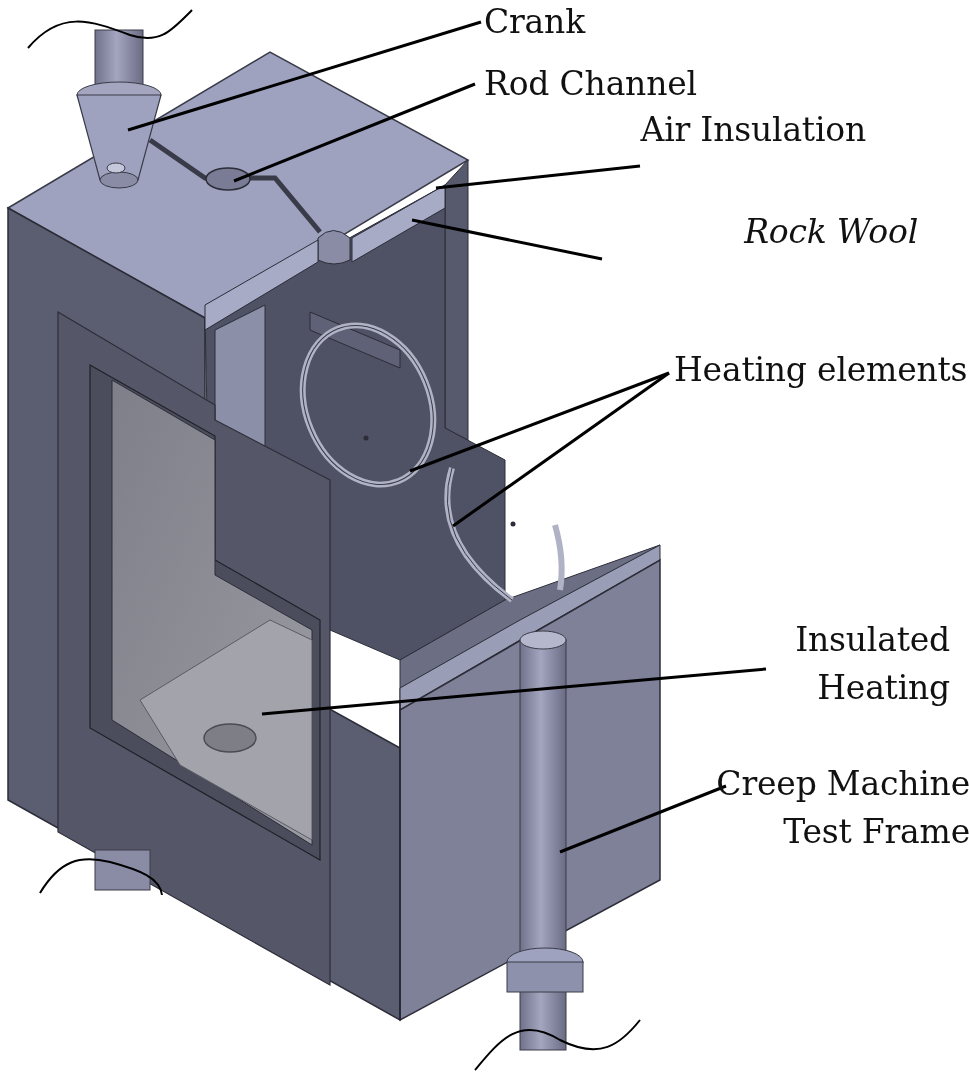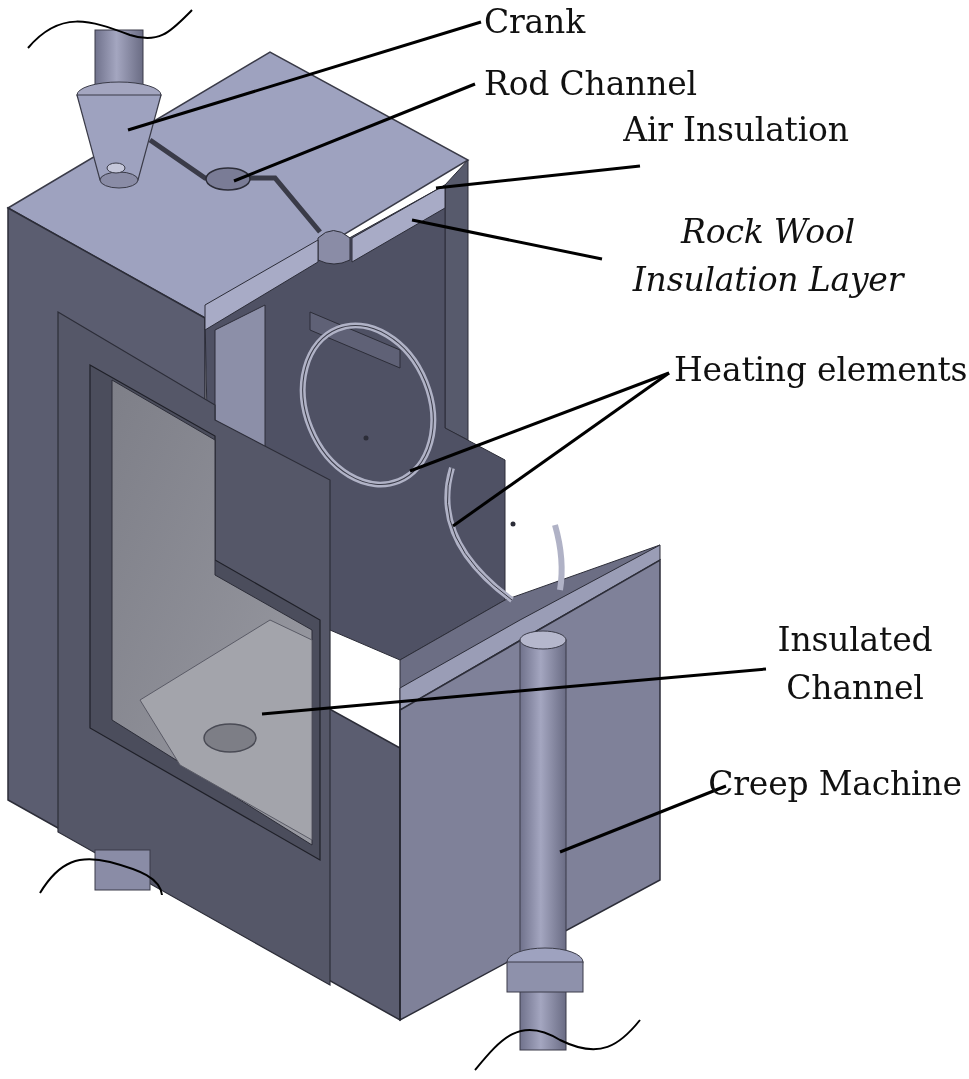--- a/index.html
+++ b/index.html
@@ -1,18 +1,18 @@
 <!DOCTYPE html>
 <html><head>
 <meta charset="utf-8">
 <style>
   html, body { margin: 0; padding: 0; background: #ffffff; }
   body { width: 969px; height: 1079px; position: relative; overflow: hidden; }
   #stage { position: absolute; left: 0; top: 0; width: 969px; height: 1079px; }
-  .lbl { position: absolute; font-family: "DejaVu Serif", "Liberation Serif", serif; font-size: 33px; color: #111; line-height: 48px; text-align: center; white-space: nowrap; letter-spacing: -0.2px; }
+  .lbl { position: absolute; font-family: "DejaVu Serif", "Liberation Serif", serif; font-size: 33px; color: #111; line-height: 48px; text-align: right; white-space: nowrap; letter-spacing: -0.2px; }
   .lbl span { display: block; }
 </style>
 </head>
 <body>
 
 <svg id="stage" viewBox="0 0 969 1079" xmlns="http://www.w3.org/2000/svg">
   <defs>
     <linearGradient id="rodGrad" x1="0" x2="1" y1="0" y2="0">
       <stop offset="0" stop-color="#70728c"></stop>
       <stop offset="0.45" stop-color="#a4a6c0"></stop>
@@ -107,24 +107,24 @@
   <span>Crank</span>
 </div>
 <div class="lbl" style="left:484px; top:60px; text-align:center;">
   <span>Rod Channel</span>
 </div>
 <div class="lbl" style="left:606px; top:106px; width:260px;">
   <span>Air Insulation</span>
 </div>
 <div class="lbl" style="left:618px; top:208px; width:300px;font-style:italic;">
   <span>Rock Wool</span>
-  <span>Insulation Layer</span>
 </div>
 <div class="lbl" style="left:674px; top:346px; text-align:right;">
   <span>Heating elements</span>
 </div>
 <div class="lbl" style="left:760px; top:616px; width:190px;">
   <span>Insulated</span>
-  <span>Channel</span>
+  <span>Heating</span>
 </div>
 <div class="lbl" style="left:700px; top:748px; width:270px;margin-top:12px;">
   <span>Creep Machine</span>
+  <span>Test Frame</span>
 </div>
 
 </body></html>

